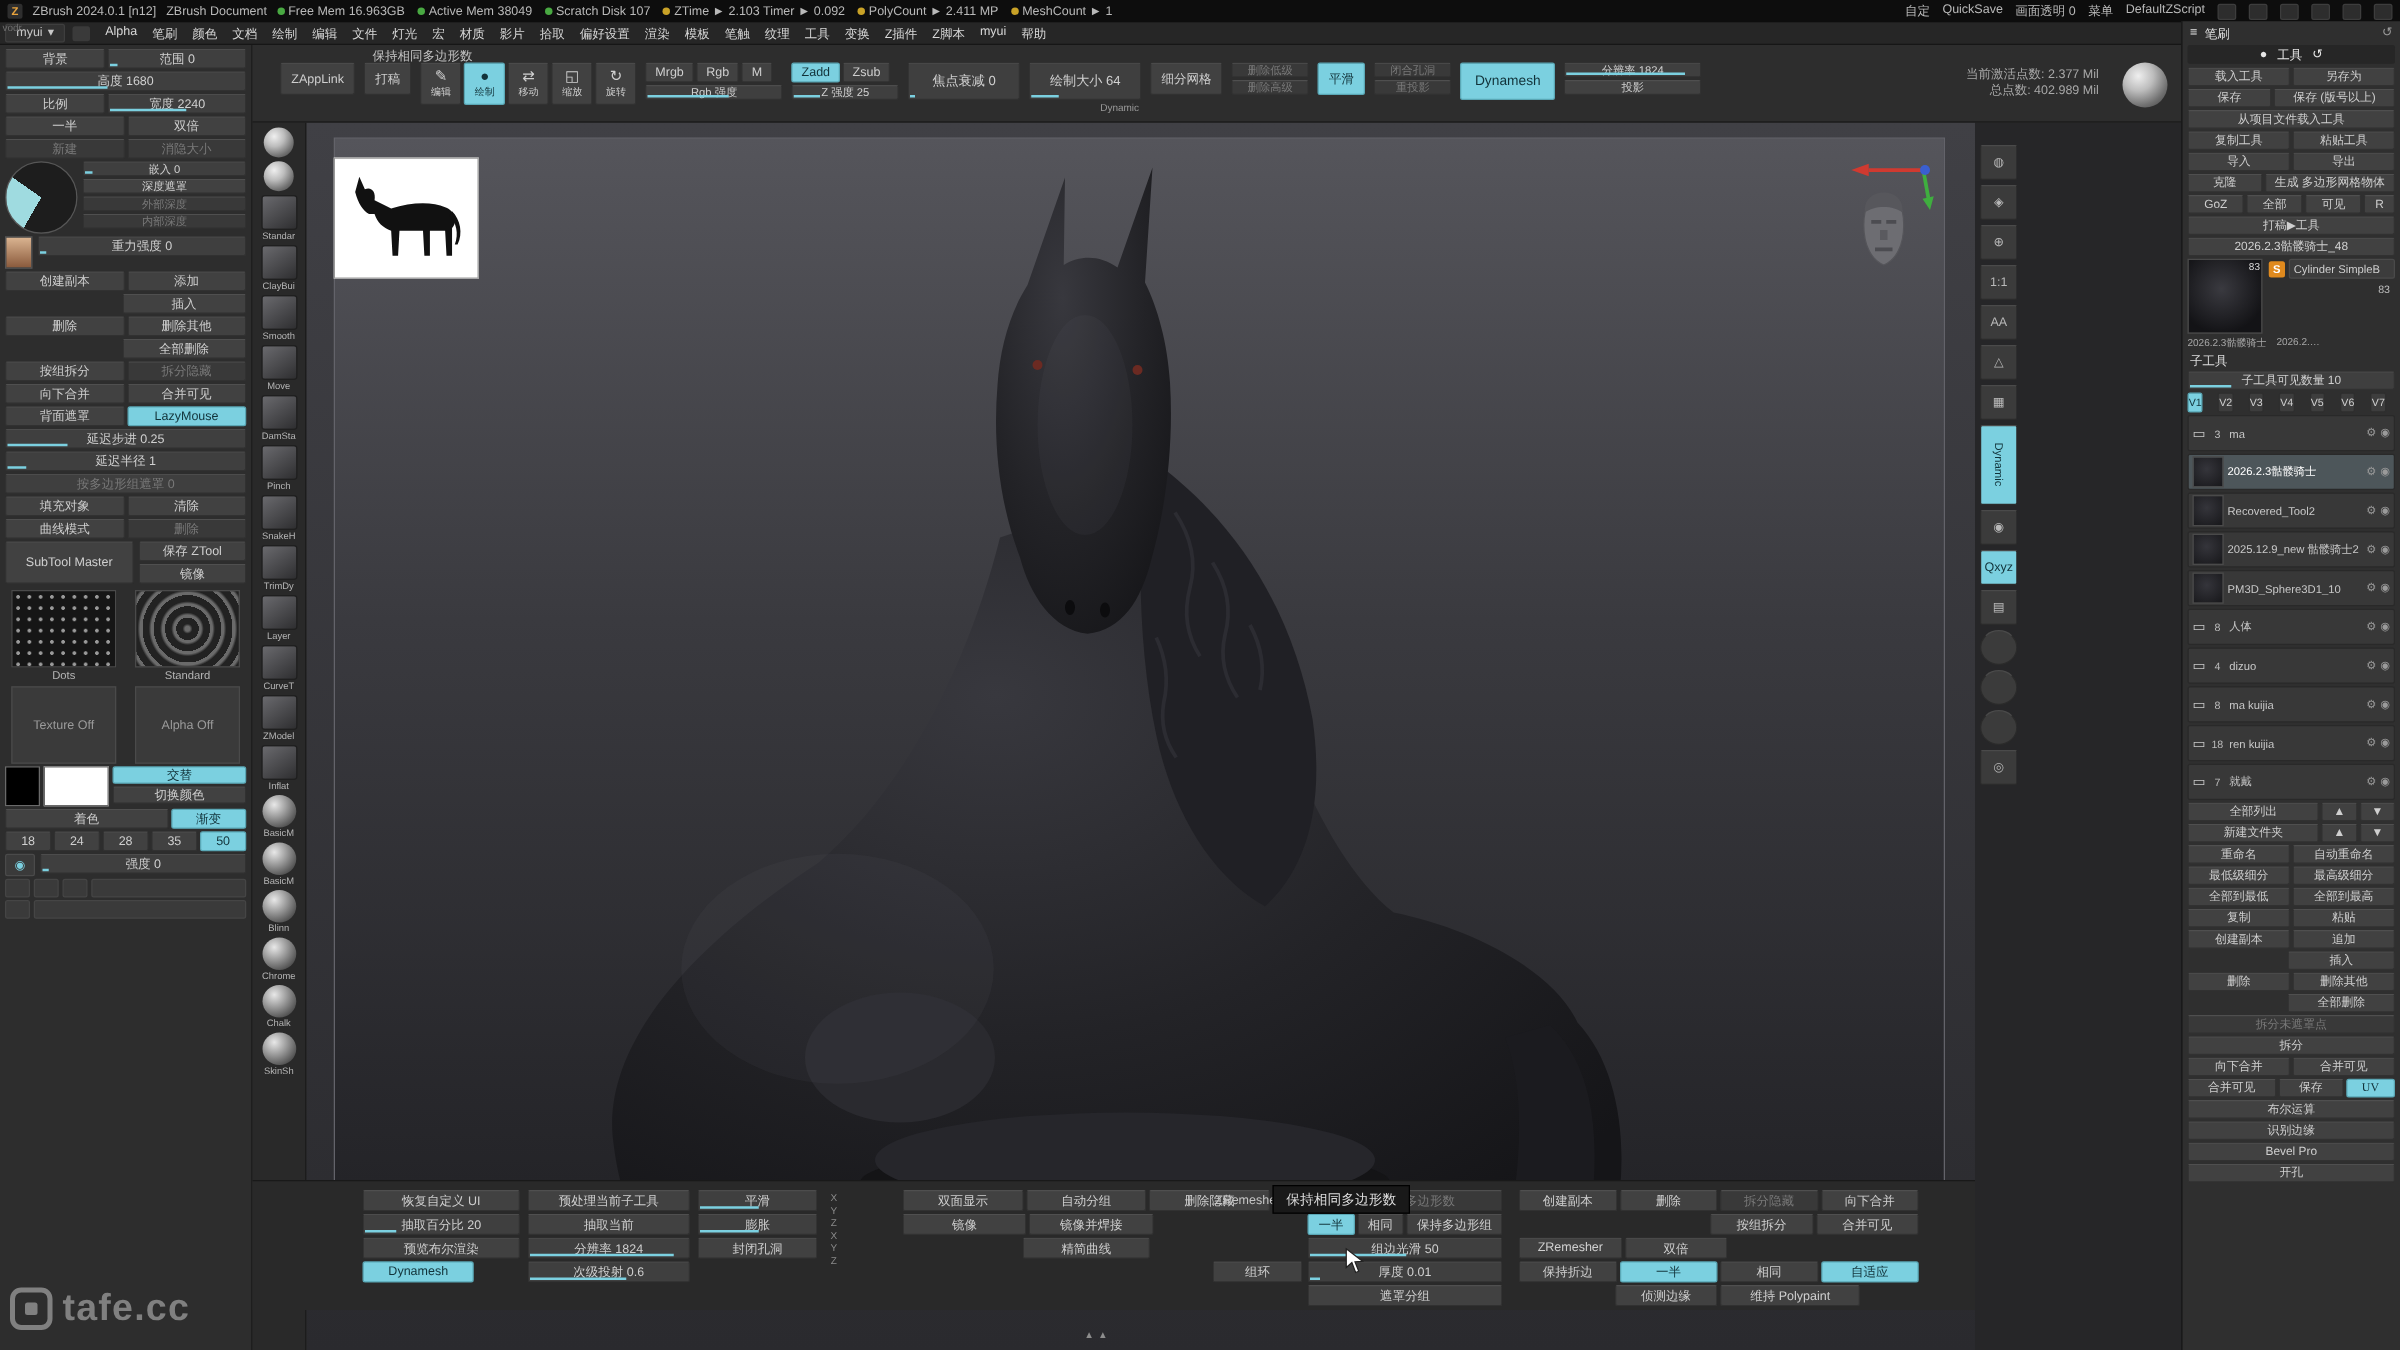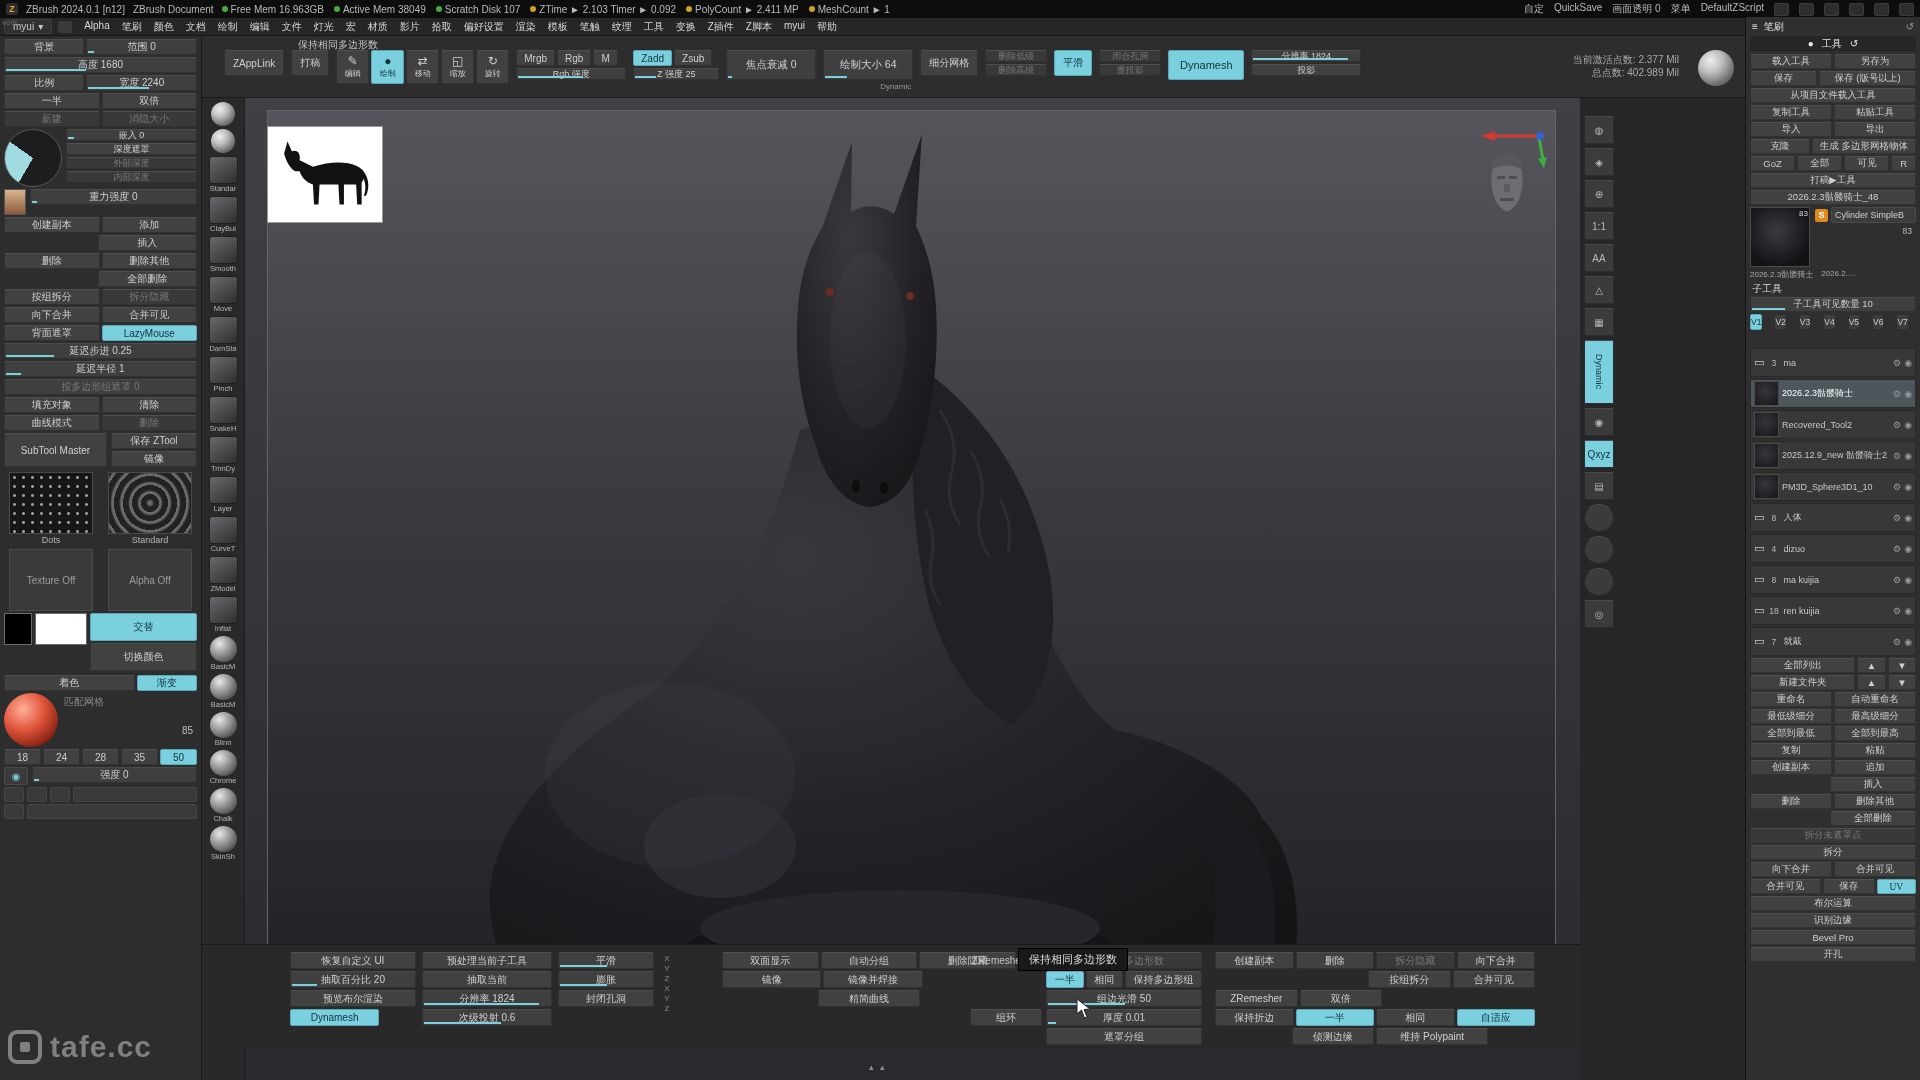--- a/index.html
+++ b/index.html
@@ -86,21 +86,21 @@
       background:linear-gradient(to bottom,rgba(0,0,0,0),#000),linear-gradient(to right,#fff,#f00)}
   .sv-dot{position:absolute;left:2px;top:2px;width:5px;height:5px;border:1px solid #fff;border-radius:50%}
   .hue{width:12px;height:64px;border:1px solid #555;flex:none;
        background:linear-gradient(#f00,#f0f,#00f,#0ff,#0f0,#ff0,#f00)}
   .mat-col{flex:1;display:flex;flex-direction:column;align-items:center;gap:1px}
   .mat-sphere{width:56px;height:56px}
   .swatch-row{display:flex;gap:3px;align-items:flex-start;margin-bottom:2px}
   .sw-main{width:26px;height:30px;background:#000;border:1px solid #6a6a6a;flex:none}
   .sw-sub{width:50px;height:30px;background:#fff;border:1px solid #6a6a6a;flex:none}
   #lp-swatch{flex:1}
-  #lp-swatch .prow>*{height:28px}
+  #lp-swatch .prow>*{height:14px}
   .match-row{display:flex;gap:6px;align-items:flex-start;margin-bottom:2px}
   .red-sphere{width:54px;height:54px;border-radius:50%;flex:none;
               background:radial-gradient(circle at 35% 30%,#ffb09a,#e2573c 40%,#8c2414 75%,#4f1008)}
   .match-side{flex:1;display:flex;flex-direction:column;gap:16px;padding-top:2px}
   .match-label{color:#8a8a8a}
   .sphere-val{text-align:right;color:#bbb;padding-right:4px}
   .int-row{display:flex;gap:4px;align-items:center;margin-bottom:2px}
   .cam-ic{width:22px;height:16px;background:#3a3a3a;border:1px solid #4a4a4a;border-radius:2px;color:#7bd0e0;
           display:flex;align-items:center;justify-content:center;font-size:10px;flex:none}
   #lp-int{flex:1}
@@ -169,21 +169,21 @@
   .tt-side{flex:1;display:flex;flex-direction:column;gap:3px}
   .tt-srow{display:flex;gap:3px;align-items:center}
   .s-logo{width:13px;height:13px;background:#e08a1e;color:#fff;font-weight:bold;font-size:9px;border-radius:2px;
           display:flex;align-items:center;justify-content:center;flex:none}
   .tt-name{font-size:9px;color:#cfcfcf;background:#3c3c3c;border:1px solid #4a4a4a;border-radius:2px;
            padding:2px 3px;flex:1;white-space:nowrap;overflow:hidden}
   .tt-b2{font-size:8.5px;color:#bbb;text-align:right;padding-right:4px}
   .tt-caps{display:flex;gap:8px;margin-bottom:2px}
   .tt-cap{font-size:8px;color:#a8a8a8;white-space:nowrap;overflow:hidden}
   .sub-head{height:13px;color:#dcdcdc;padding-left:2px;margin-bottom:2px}
-  .st-tabs{display:flex;gap:12px;margin-bottom:18px}
+  .st-tabs{display:flex;gap:12px;margin-bottom:2px}
   .st-tab{flex:1;height:14px;background:#3d3d3d;border:1px solid #2e2e2e;display:flex;align-items:center;
           justify-content:center;font-size:8.5px;border-radius:2px;color:#cfcfcf}
   .st-tab.act{background:#7bd0e0;color:#12333a;border-color:#5aa7b5}
   #st-list{display:flex;flex-direction:column;gap:2px;margin-bottom:2px}
   .st-row{display:flex;align-items:center;gap:3px;height:29px;background:#383838;border:1px solid #292929;
           border-radius:2px;padding:0 3px;box-sizing:border-box}
   .st-row.sel{background:#4d565a;color:#fff}
   .st-thumb{width:23px;height:23px;background:radial-gradient(circle at 45% 40%,#35353b,#17171a);
             border:1px solid #4a4a4a;flex:none}
   .st-fold{color:#c9c9c9;font-size:11px;flex:none}
@@ -527,27 +527,20 @@
             <div class="btn">切换颜色</div>
           </div>
         </div>
     </div>
     <div id="lp-c1">
         <div class="prow">
           <div class="btn" style="flex: 1.4 1 0px;">着色</div>
           <div class="btn act" style="flex: 0.6 1 0px;">渐变</div>
         </div>
       </div>
-    <div class="match-row">
-      <div class="red-sphere"></div>
-      <div class="match-side">
-        <div class="match-label">匹配网格</div>
-        <div class="sphere-val">85</div>
-      </div>
-    </div>
     <div id="lp-nums">
         <div class="prow">
           <div class="btn">18</div>
           <div class="btn">24</div>
           <div class="btn">28</div>
           <div class="btn">35</div>
           <div class="btn act">50</div>
         </div>
       </div>
     <div class="int-row">

